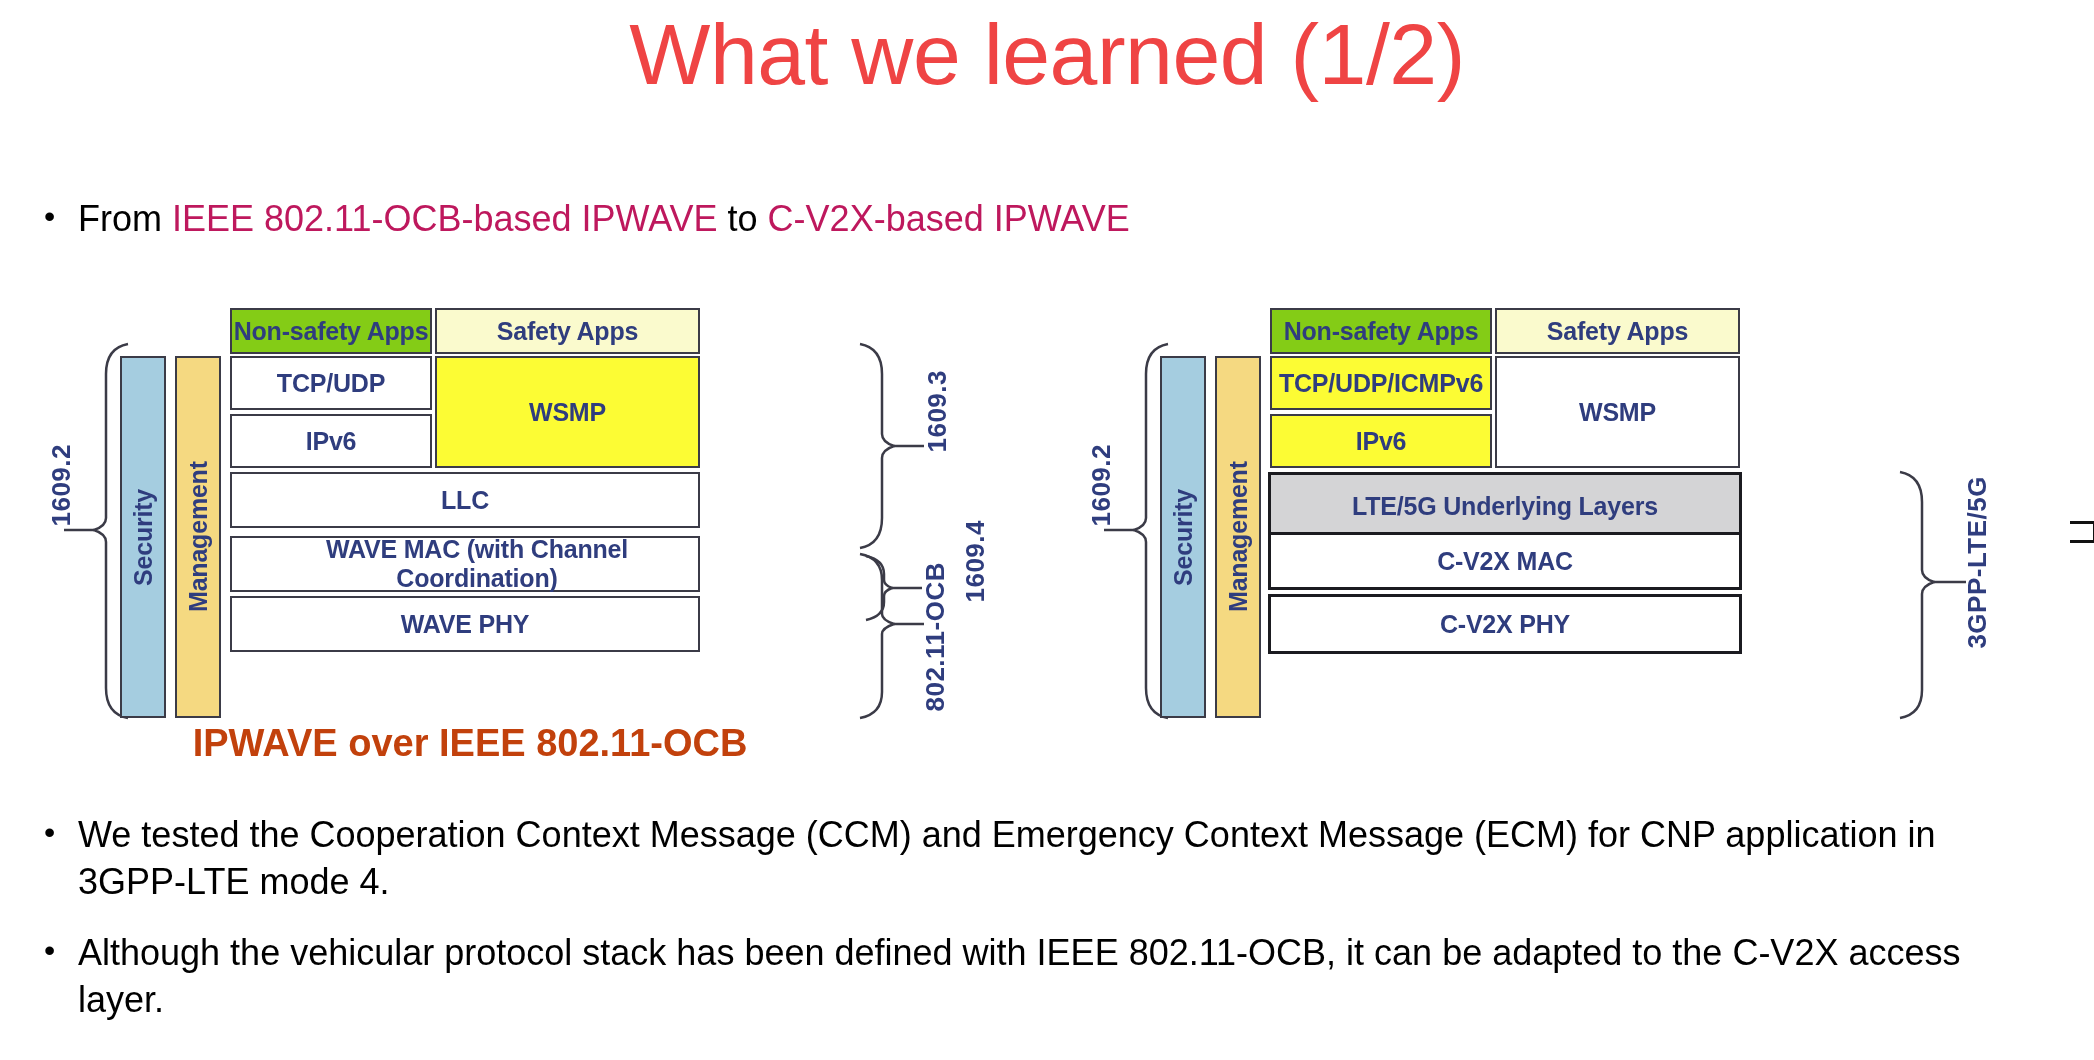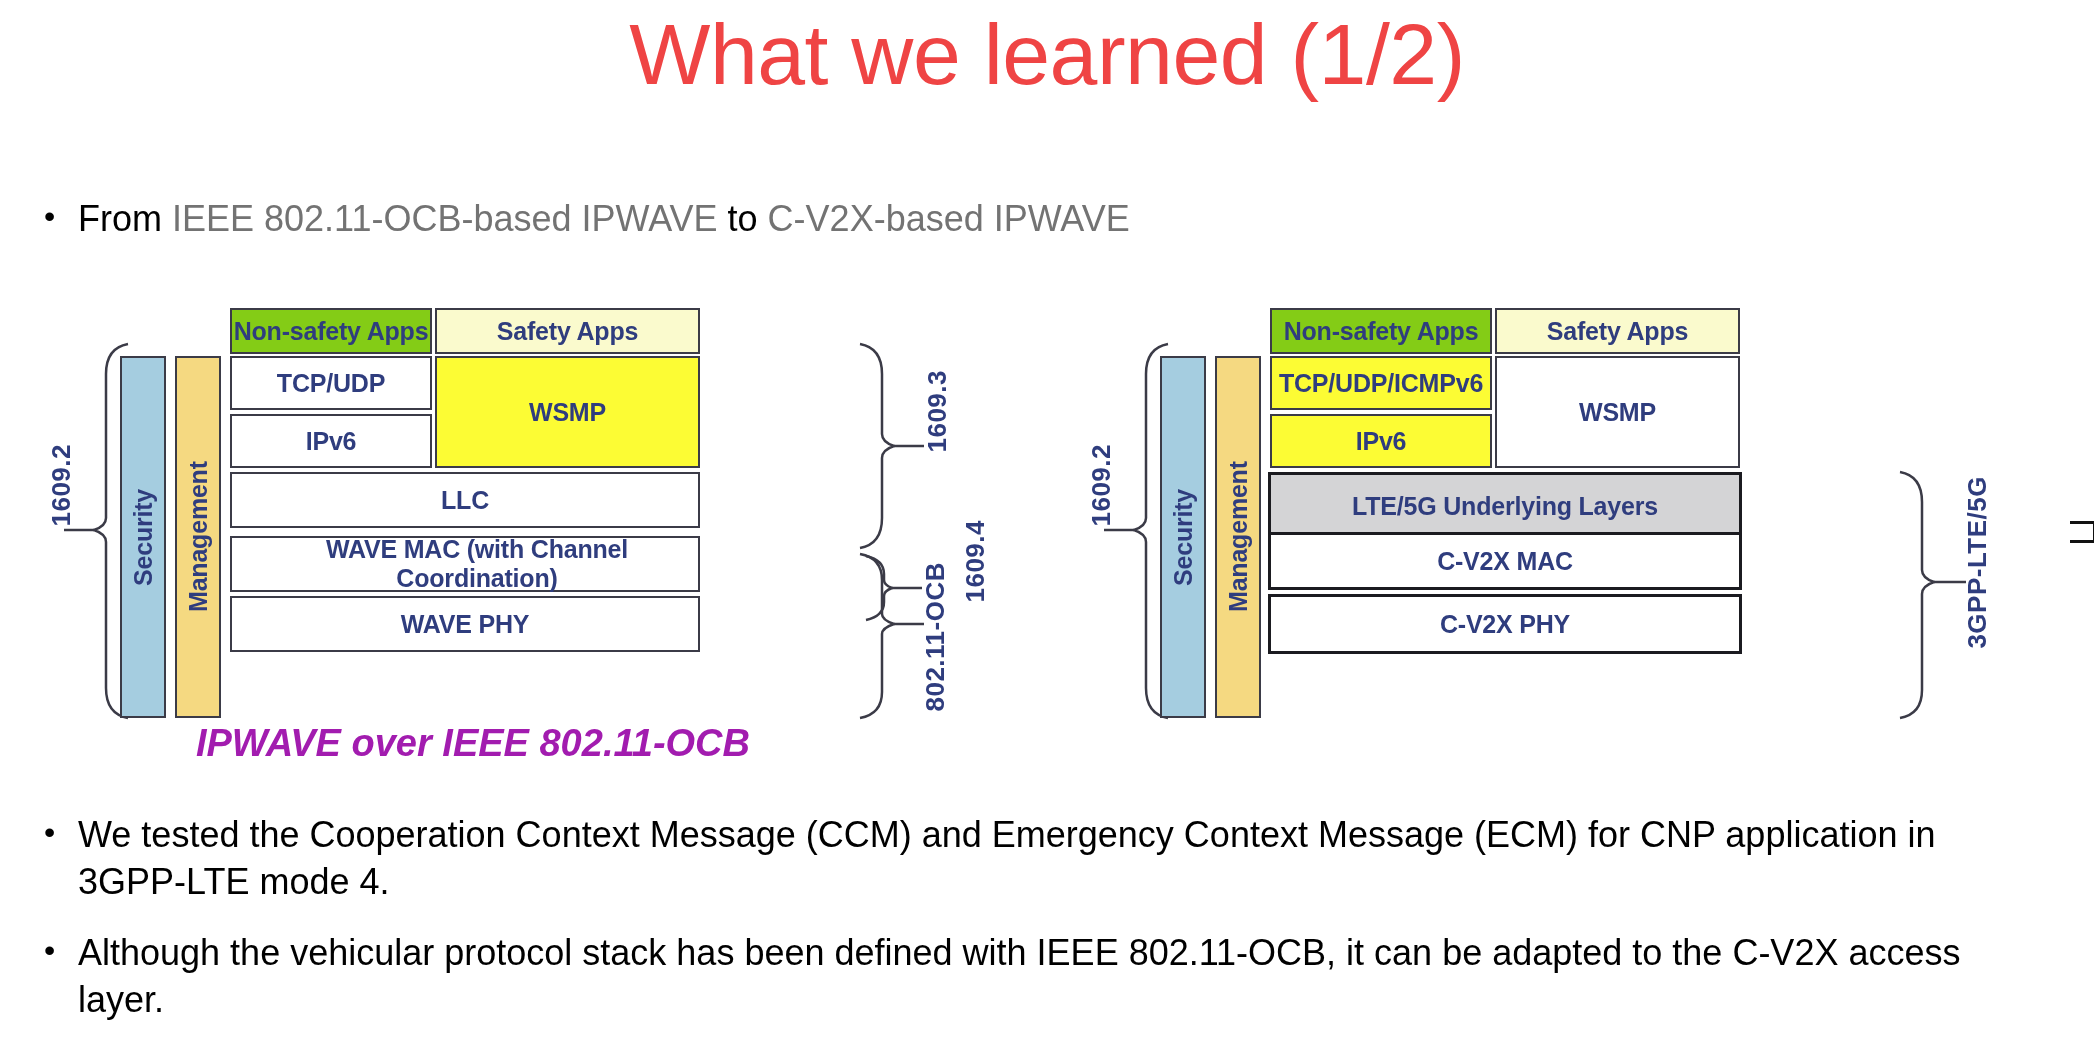--- a/index.html
+++ b/index.html
@@ -45,21 +45,21 @@
     font-size: 32px;
     line-height: 1.30;
     color: #000;
   }
   .bullet .btext { flex: 1 1 auto; }
 
   .bullet-top  { top: 196px; left: 44px; width: 1900px; }
   .bullet-b1   { top: 812px; left: 44px; width: 1960px; }
   .bullet-b2   { top: 930px; left: 44px; width: 1960px; }
 
-  .blue-txt { color: #737373; }
+  .blue-txt { color: #be185d; }
 
   
   .diagram {
     position: absolute;
     top: 322px;
   }
   .diag-left  { left: 60px;  width: 960px; height: 420px; }
   .diag-right { left: 1100px; width: 960px; height: 420px; }
 
   .box {
@@ -98,24 +98,23 @@
     font-weight: 700;
     color: #2f3d7e;
     letter-spacing: 0.5px;
     white-space: nowrap;
   }
 
   .caption {
     position: absolute;
     font-size: 38px;
     font-weight: 700;
-    color: #a21caf;
+    color: #c2410c;
     white-space: nowrap;
-    text-align: right;
-    font-style: italic;
+    text-align: center;
   }
 
   svg.overlay {
     position: absolute;
     left: 0; top: 0;
     overflow: visible;
     pointer-events: none;
   }
 
   .artifact {

